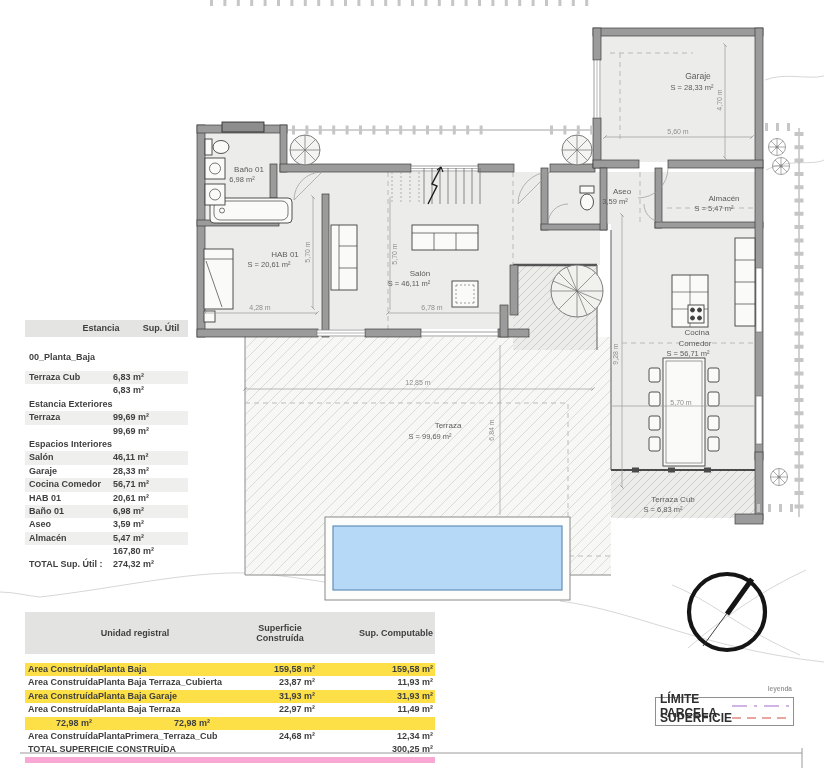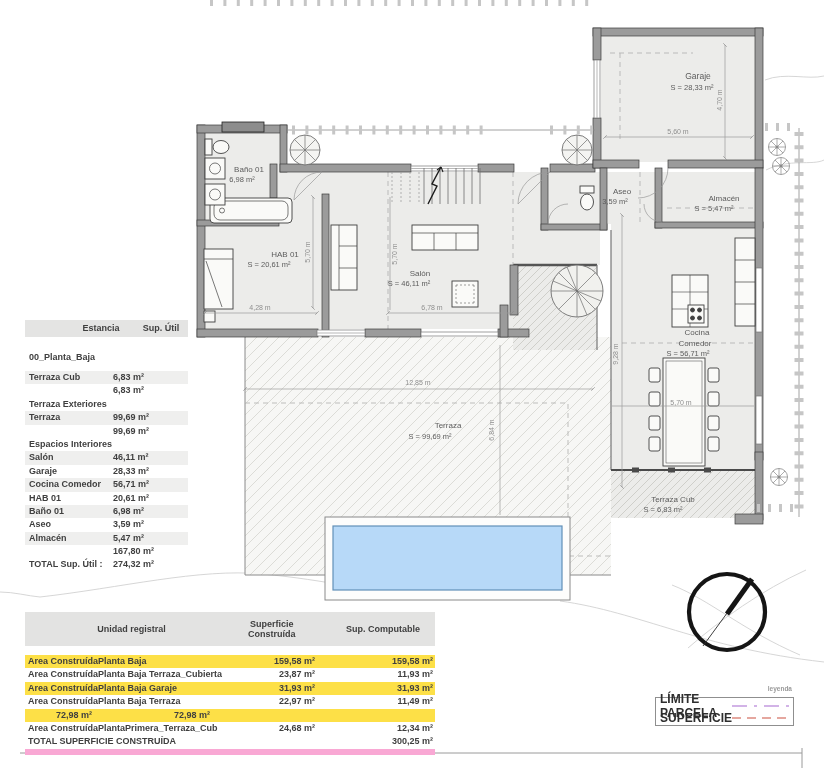--- a/index.html
+++ b/index.html
@@ -14,24 +14,24 @@
   .lt-head .h1{width:55%;padding-left:43px;} .lt-head .h2{width:45%;}
   .lt-floor{margin-top:13px;height:14px;line-height:14px;padding-left:4px;}
   .lt-rows{margin-top:7px;}
   .lt-row{display:flex;height:13.4px;line-height:13.4px;}
   .lt-row.band{background:#efefee;}
   .lt-label{width:84px;padding-left:4px;white-space:nowrap;}
   .lt-value{width:70px;white-space:nowrap;}
   .lt-row.section .lt-label{width:100%;}
   
   .bt{position:absolute;left:25px;top:612px;width:410px;font-size:9px;font-weight:bold;}
-  .bt-head{display:flex;background:#e3e3e2;height:34px;align-items:center;}
+  .bt-head{display:flex;background:#e3e3e2;height:42px;align-items:center;}
   .bt-head .c1{width:220px;text-align:center;}
   .bt-head .c2{width:70px;text-align:center;line-height:1.15;}
-  .bt-head .c3{width:118px;text-align:right;padding-right:15px;}
+  .bt-head .c3{width:118px;text-align:right;padding-right:2px;}
   .bt-rows{margin-top:9px;}
   .bt-row{display:flex;height:13.4px;line-height:13.4px;}
   .bt-row.band{background:#fde047;}
   .bt-row .c1{width:220px;padding-left:3px;white-space:nowrap;}
   .bt-row .c2{width:67px;text-align:right;white-space:nowrap;}
   .bt-row .c3{width:118px;text-align:right;white-space:nowrap;padding-right:2px;}
   .bt-total{border-bottom:6px solid #f9a8d4;}
   
   .legend-caption{position:absolute;left:746px;top:685px;width:46px;text-align:right;
                   font-size:6.5px;color:#9a9a9a;font-weight:bold;}
@@ -363,21 +363,21 @@
   <div class="lt-rows">
     <div class="lt-row band">
           <span class="lt-label">Terraza Cub</span>
           <span class="lt-value">6,83 m²</span>
         </div>
     <div class="lt-row">
           <span class="lt-label"></span>
           <span class="lt-value">6,83 m²</span>
         </div>
     <div class="lt-row section">
-          <span class="lt-label">Terraza Exteriores</span>
+          <span class="lt-label">Estancia Exteriores</span>
         </div>
     <div class="lt-row band">
           <span class="lt-label">Terraza</span>
           <span class="lt-value">99,69 m²</span>
         </div>
     <div class="lt-row">
           <span class="lt-label"></span>
           <span class="lt-value">99,69 m²</span>
         </div>
     <div class="lt-row section">

